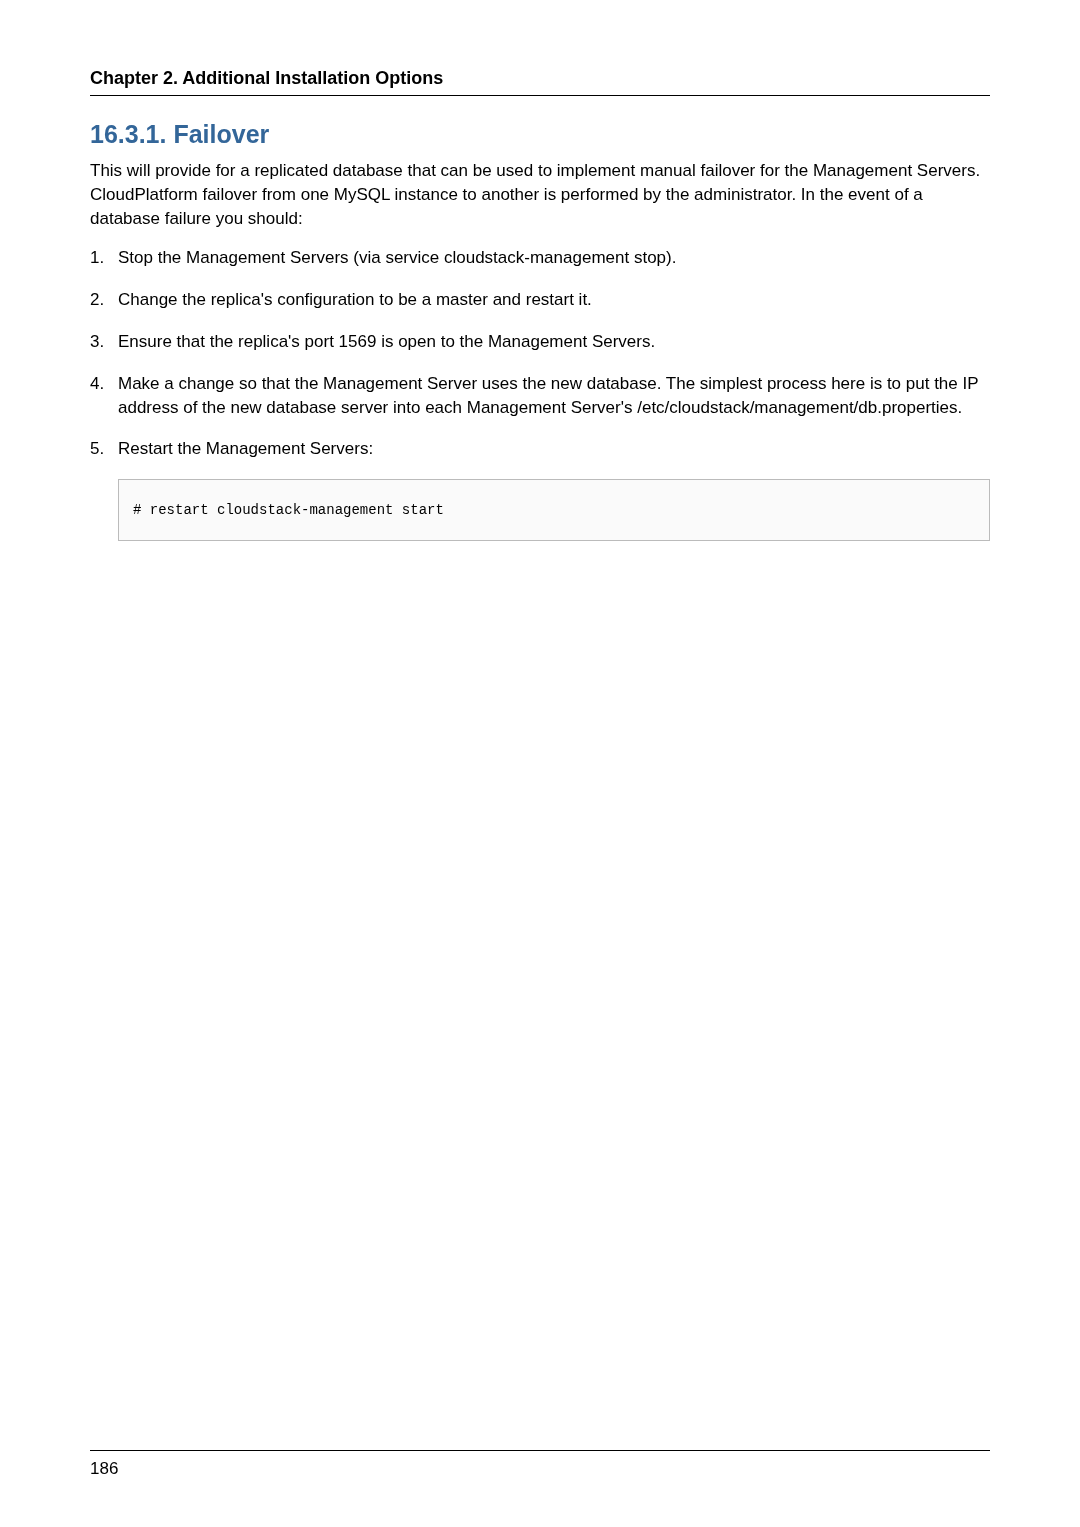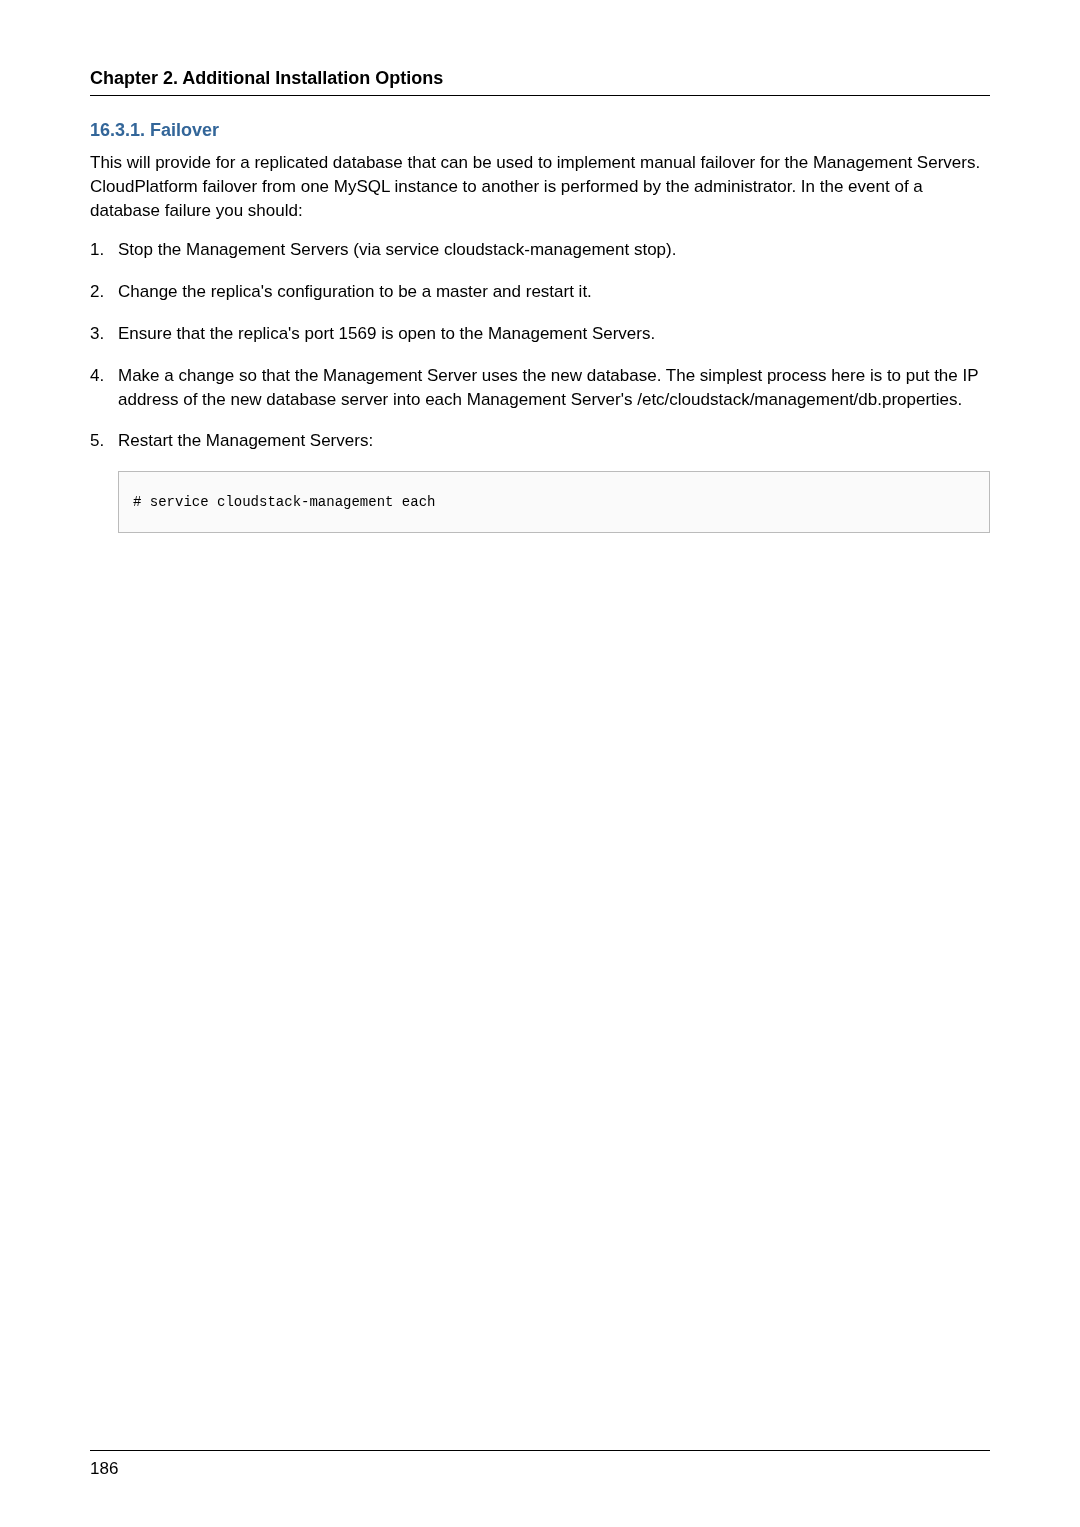--- a/index.html
+++ b/index.html
@@ -19,21 +19,21 @@
     }
     .chapter-header {
       font-size: 18px;
       font-weight: bold;
       color: #000;
       padding-bottom: 6px;
       border-bottom: 1px solid #000;
       margin-bottom: 24px;
     }
     .section-heading {
-      font-size: 18px;
+      font-size: 25px;
       font-weight: bold;
       color: #336699;
       margin-bottom: 10px;
     }
     .intro-para {
       font-size: 17px;
       line-height: 1.4;
       color: #000;
       margin-bottom: 16px;
     }
@@ -103,18 +103,18 @@
     <li class="step-item">
       <span class="step-number">4.</span>
       <span class="step-text">Make a change so that the Management Server uses the new database. The simplest process here is to put the IP address of the new database server into each Management Server's /etc/cloudstack/management/db.properties.</span>
     </li>
     <li class="step-item">
       <span class="step-number">5.</span>
       <span class="step-text">Restart the Management Servers:</span>
     </li>
   </ol>
 
-  <div class="code-block"># service cloudstack-management each</div>
+  <div class="code-block"># restart cloudstack-management start</div>
 </div>
 
 <div class="footer">
   <span>186</span>
 </div>
 
 </body></html>

